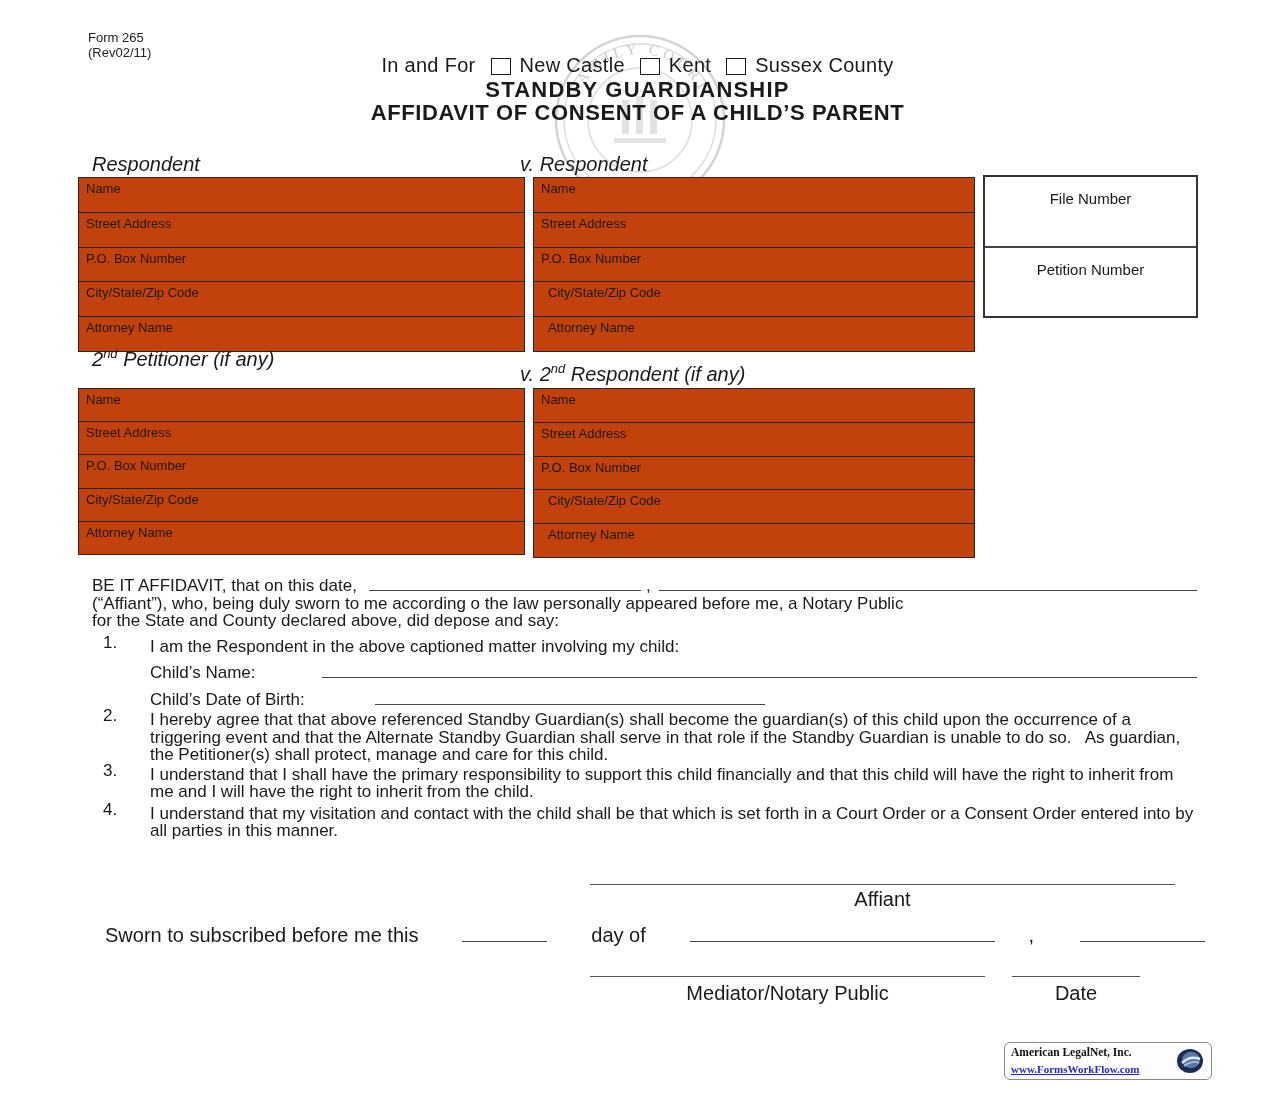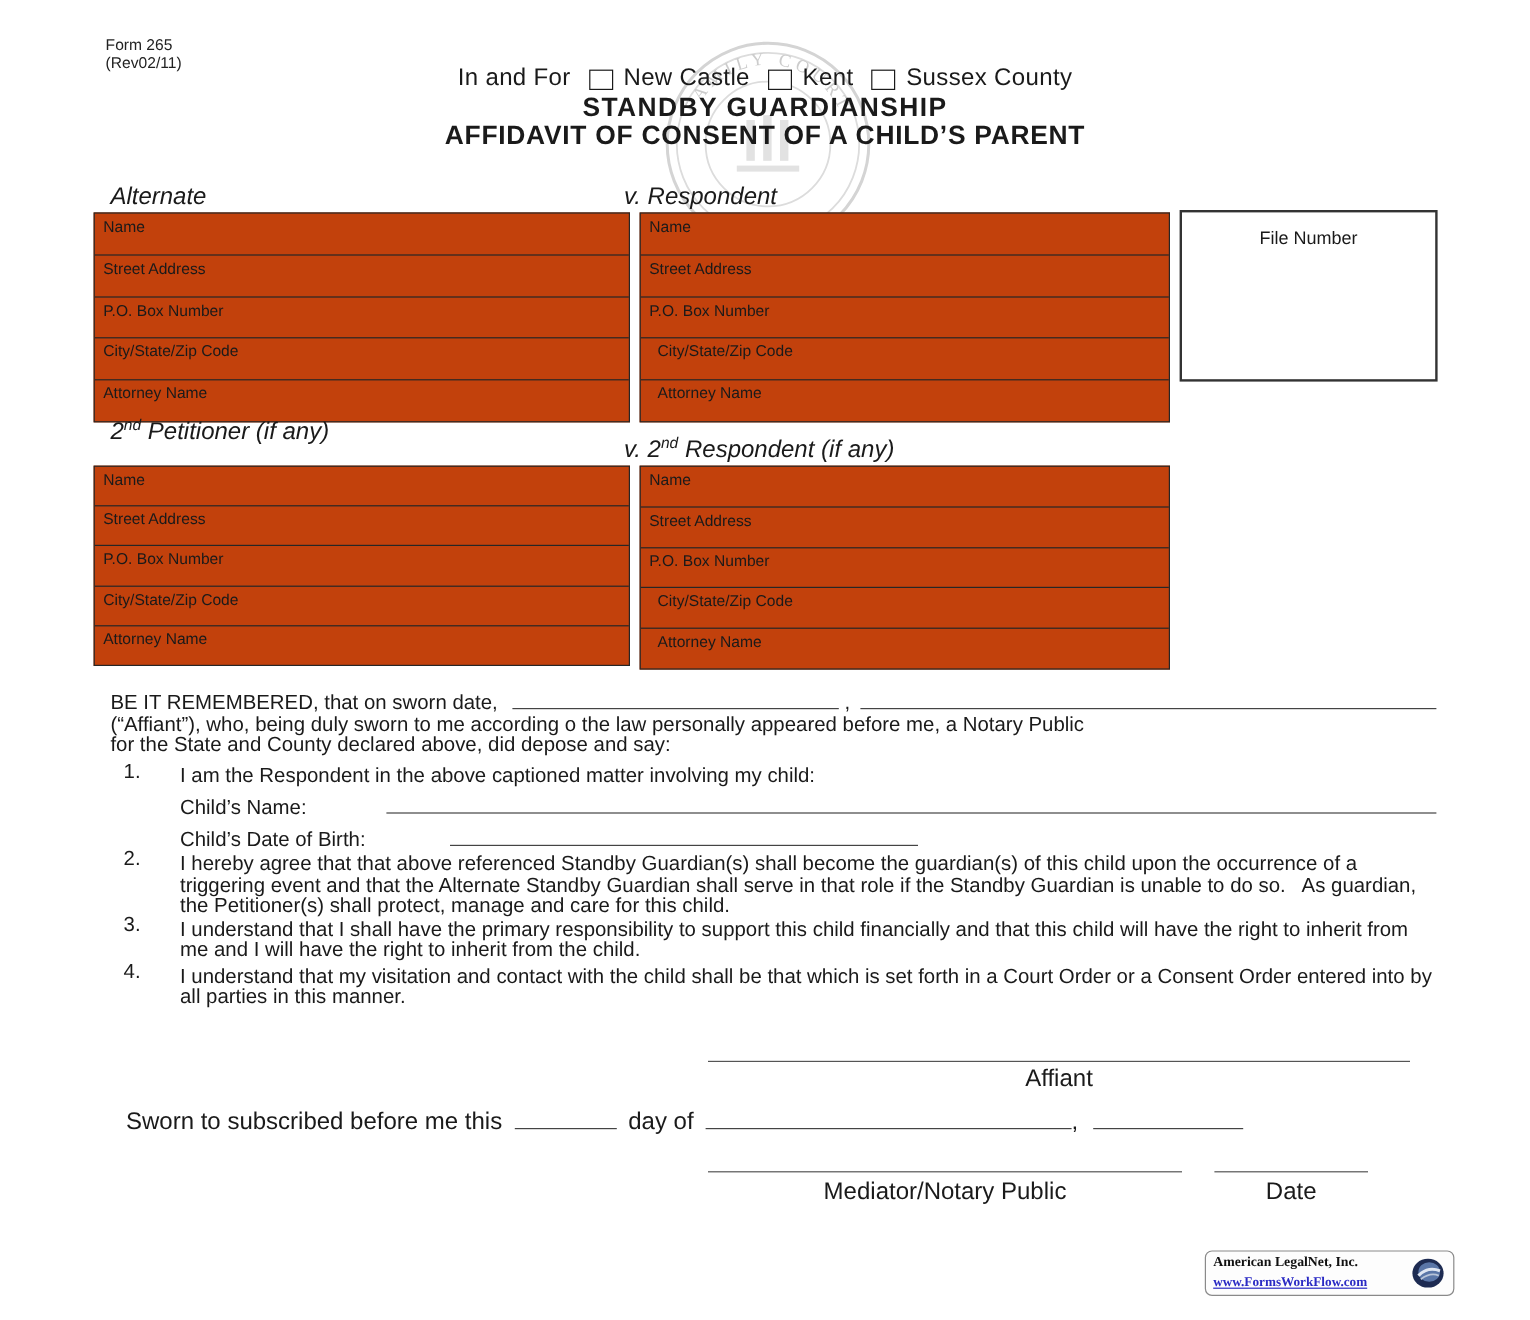--- a/index.html
+++ b/index.html
@@ -80,21 +80,21 @@
   .cn-blank { flex: 1; margin-left: 66px; }
   .cd-blank { width: 390px; margin-left: 70px; }
 
   
   .sig-line { position: absolute; border-bottom: 1.5px solid #555; }
   .affiant-line { left: 590px; top: 884px; width: 585px; }
   .sig-label { position: absolute; font-size: 20px; text-align: center; }
   .affiant-label { left: 590px; top: 888px; width: 585px; }
   .sworn-row {
     position: absolute; left: 105px; top: 924px; width: 1100px;
-    font-size: 20px; display: flex; align-items: baseline;
+    font-size: 20px; display: flex; align-items: baseline; justify-content: space-between;
   }
   .sw-b1 { width: 85px; margin: 0 10px 0 10px; height: 16px; }
   .sw-b2 { width: 305px; margin-left: 10px; height: 16px; }
   .sw-b3 { width: 125px; margin-left: 12px; height: 16px; }
   .notary-line { left: 590px; top: 976px; width: 395px; }
   .notary-label { left: 590px; top: 982px; width: 395px; }
   .date-line { left: 1012px; top: 976px; width: 128px; }
   .date-label { left: 1012px; top: 982px; width: 128px; }
 
   
@@ -139,21 +139,21 @@
       <span>New Castle</span>
       <span class="checkbox"></span>
       <span>Kent</span>
       <span class="checkbox"></span>
       <span>Sussex County</span>
     </div>
     <div class="subtitle1">STANDBY GUARDIANSHIP</div>
     <div class="subtitle2">AFFIDAVIT OF CONSENT OF A CHILD’S PARENT</div>
   </div>
 
-  <div class="cap-head" style="left:92px; top:153px;">Alternate</div>
+  <div class="cap-head" style="left:92px; top:153px;">Respondent</div>
   <div class="cap-head" style="left:520px; top:153px;">v. Respondent</div>
 
   <div class="party-box" style="left:78px; top:177px; width:447px; height:175px;">
     <div class="party-cell">
         <span class="cell-label">Name</span>
       </div>
     <div class="party-cell">
         <span class="cell-label">Street Address</span>
       </div>
     <div class="party-cell">
@@ -180,20 +180,21 @@
     <div class="party-cell">
         <span class="cell-label indent">City/State/Zip Code</span>
       </div>
     <div class="party-cell">
         <span class="cell-label indent">Attorney Name</span>
       </div>
   </div>
 
   <div class="file-box">
     <div class="file-cell"><span>File Number</span></div>
+    <div class="file-cell"><span>Petition Number</span></div>
   </div>
 
   <div class="cap-head" style="left:92px; top:346px;">
     <span>2</span><sup>nd</sup><span> Petitioner (if any)</span>
   </div>
   <div class="cap-head" style="left:520px; top:361px;">
     <span>v. 2</span><sup>nd</sup><span> Respondent (if any)</span>
   </div>
 
   <div class="party-box" style="left:78px; top:388px; width:447px; height:167px;">
@@ -227,21 +228,21 @@
     <div class="party-cell">
         <span class="cell-label indent">City/State/Zip Code</span>
       </div>
     <div class="party-cell">
         <span class="cell-label indent">Attorney Name</span>
       </div>
   </div>
 
   <div class="body-col">
     <div class="open-line1">
-      <span>BE IT REMEMBERED, that on sworn date,</span>
+      <span>BE IT AFFIDAVIT, that on this date,</span>
       <span class="blank ob1"></span>
       <span class="open-comma">,</span>
       <span class="blank ob2"></span>
     </div>
     <div>(“Affiant”), who, being duly sworn to me according o the law personally appeared before me, a Notary Public</div>
     <div>for the State and County declared above, did depose and say:</div>
 
     <div class="item m8">
       <span class="num">1.</span>
       <span class="item-text">I am the Respondent in the above captioned matter involving my child:</span>

